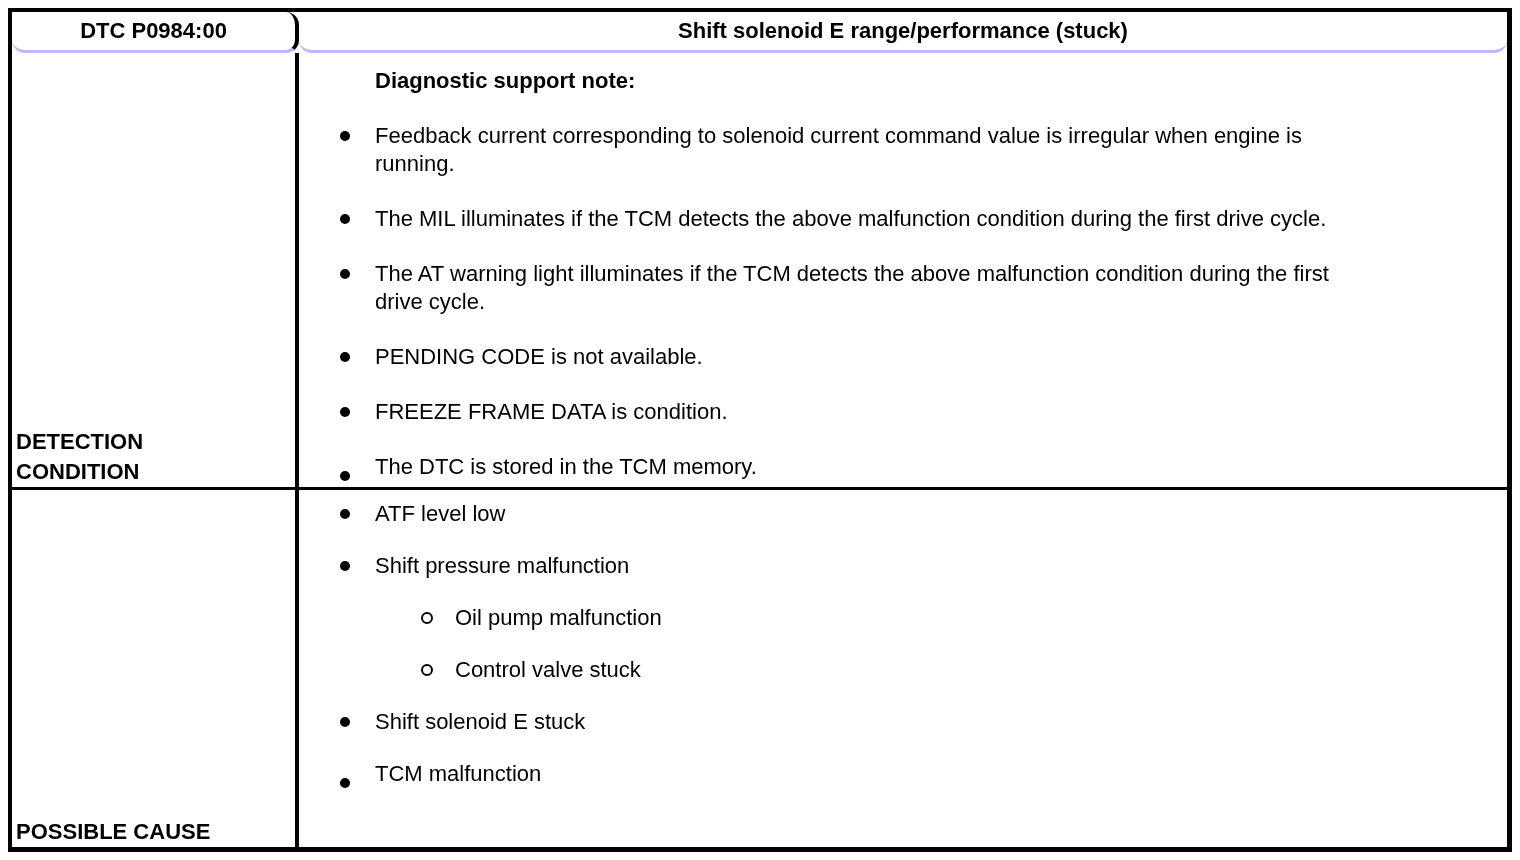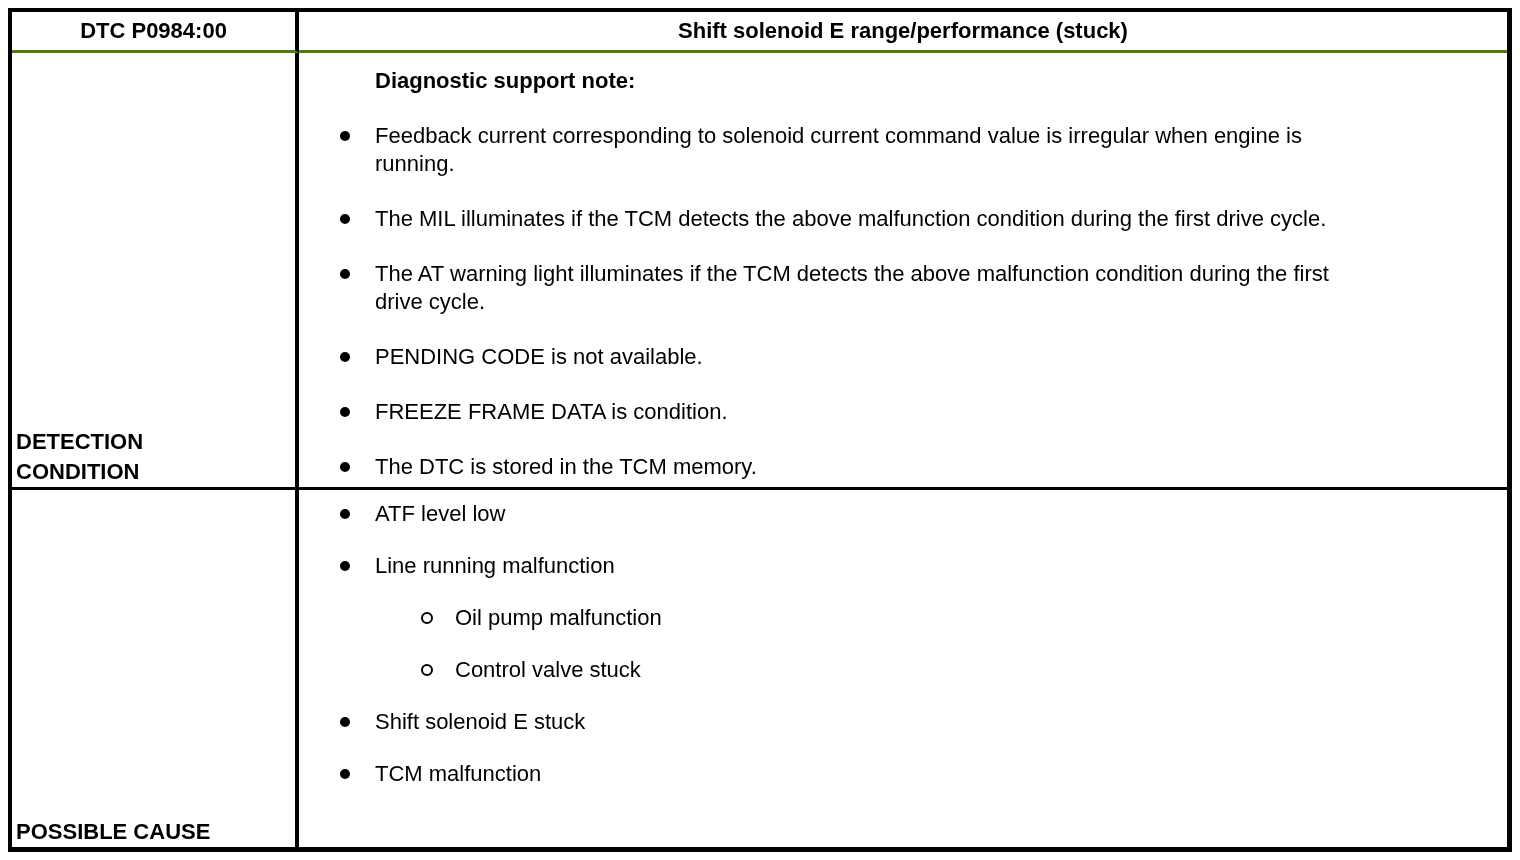--- a/index.html
+++ b/index.html
@@ -22,21 +22,21 @@
     border: 4px solid #000;
     border-right-width: 5px;
     border-bottom-width: 5px;
     display: grid;
     grid-template-columns: 287px 1fr;
     grid-template-rows: 41px 437px 1fr;
     background: #ffffff;
   }
   .cell { box-sizing: border-box; overflow: hidden; background: #ffffff; }
   .lcol { border-right: 4px solid #000; }
-  .hrow { border-bottom: 3px solid #4d7c0f; }
+  .hrow { border-bottom: 3px solid #c4b5fd; border-radius: 13px; }
   .r2   { border-bottom: 3px solid #000; }
 
   .hcell {
     display: flex;
     align-items: center;
     justify-content: center;
     font-weight: bold;
     font-size: 22px;
   }
   .lab {
@@ -48,21 +48,21 @@
     line-height: 30px;
   }
   .lab .lab-text { display: inline-block; }
   .lab-detection .lab-text { max-width: 190px; }
 
   .content { padding: 14px 8px 0 0; font-size: 22px; }
   .content.r3 { padding-top: 10px; }
 
   .item { display: flex; align-items: flex-start; margin-bottom: 27px; }
   .r3 .item { margin-bottom: 24px; }
-  .item:last-child { margin-bottom: 0; }
+  .item:last-child { margin-bottom: 0; align-items: flex-end; }
 
   .marker { flex: none; }
   .item.bullet .marker {
     width: 10px; height: 10px;
     border-radius: 50%;
     background: #000;
     margin: 9px 25px 0 41px;
   }
   .item.sub-bullet .marker {
     width: 8px; height: 8px;
@@ -130,21 +130,21 @@
     <div class="cell lcol lab">
       <span class="lab-text">POSSIBLE CAUSE</span>
     </div>
     <div class="cell content r3">
         <div class="item bullet">
           <span class="marker"></span>
           <span class="text">ATF level low</span>
         </div>
         <div class="item bullet">
           <span class="marker"></span>
-          <span class="text">Line running malfunction</span>
+          <span class="text">Shift pressure malfunction</span>
         </div>
         <div class="item sub-bullet">
           <span class="marker"></span>
           <span class="text">Oil pump malfunction</span>
         </div>
         <div class="item sub-bullet">
           <span class="marker"></span>
           <span class="text">Control valve stuck</span>
         </div>
         <div class="item bullet">

